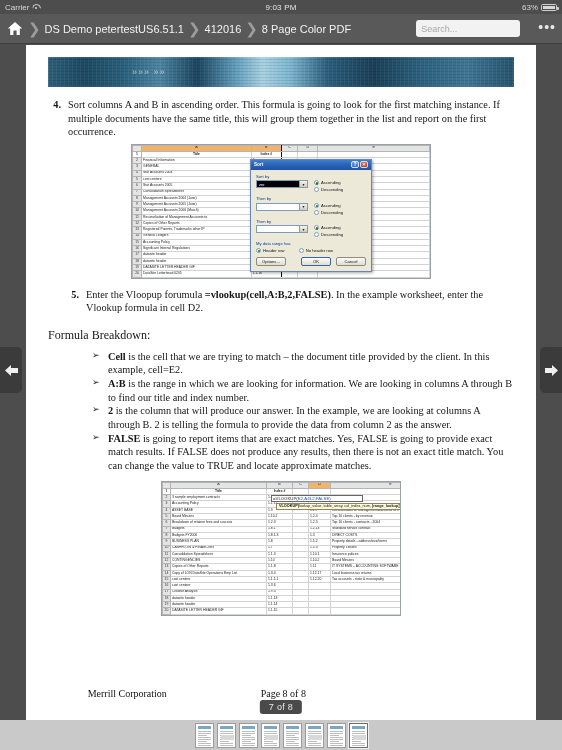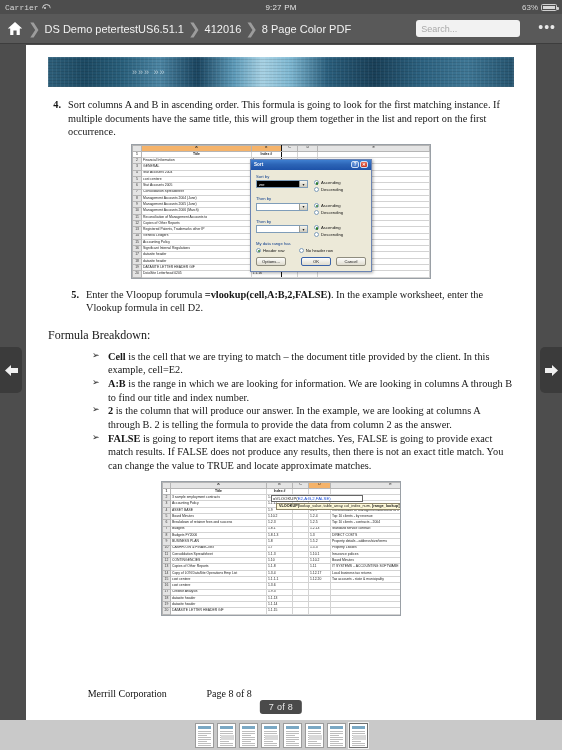--- a/index.html
+++ b/index.html
@@ -13,21 +13,21 @@
 
   
   .statusbar {
     height: 14px; width: 100%;
     background: #4d4d4d;
     display: flex; align-items: center;
     padding: 0 5px;
     color: #d8d8d8; font-size: 8px;
     position: relative;
   }
-  .sb-left { display: flex; align-items: flex-start; gap: 3px; font-family: Liberation Mono, monospace; }
+  .sb-left { display: flex; align-items: flex-start; gap: 3px; }
   .sb-center {
     position: absolute; left: 0; right: 0; text-align: center;
     font-size: 8px; color: #e6e6e6; letter-spacing: .2px;
   }
   .sb-right {
     margin-left: auto; display: flex; align-items: center; gap: 3px;
     position: relative; z-index: 2;
   }
   .wifi-ico { display:inline-block; width: 8px; height: 7px; position: relative; }
   .wifi-ico::before {
@@ -260,21 +260,21 @@
   .tooltip .fn { color: #111; font-weight: 700; }
 
   
   .docfoot {
     position: absolute; left: 22px; right: 22px; bottom: 26px;
     display: flex; font-family: "Liberation Serif", serif;
     font-size: 10px; color: #111;
   }
   .docfoot .l { width: 33%; text-align: left; }
   .docfoot .c { width: 34%; text-align: center; }
-  .docfoot .r { width: 33%; text-align: left; }
+  .docfoot .r { width: 33%; text-align: center; }
 
   
   .navarrow {
     position: absolute; top: 302px;
     width: 22px; height: 46px;
     background: #3b3b3b;
     display: flex; align-items: center; justify-content: center;
   }
   .navarrow.left  { left: 0; border-radius: 0 5px 5px 0; }
   .navarrow.right { right: 0; border-radius: 5px 0 0 5px; }
@@ -306,21 +306,21 @@
 </head>
 <body>
 
 <div id="app">
 
   <div class="statusbar">
     <div class="sb-left">
       <span>Carrier</span>
       <span class="wifi-ico"></span>
     </div>
-    <div class="sb-center">9:27 PM</div>
+    <div class="sb-center">9:03 PM</div>
     <div class="sb-right">
       <span>63%</span>
       <span class="batt"></span>
     </div>
   </div>
 
   <div class="navbar">
     <div class="home-btn">
       <svg width="16" height="15" viewBox="0 0 16 15">
         <path d="M8 1 L15.2 7.4 L12.8 7.4 L12.8 14 L9.6 14 L9.6 9.6 L6.4 9.6 L6.4 14 L3.2 14 L3.2 7.4 L0.8 7.4 Z" fill="#ffffff"></path>

